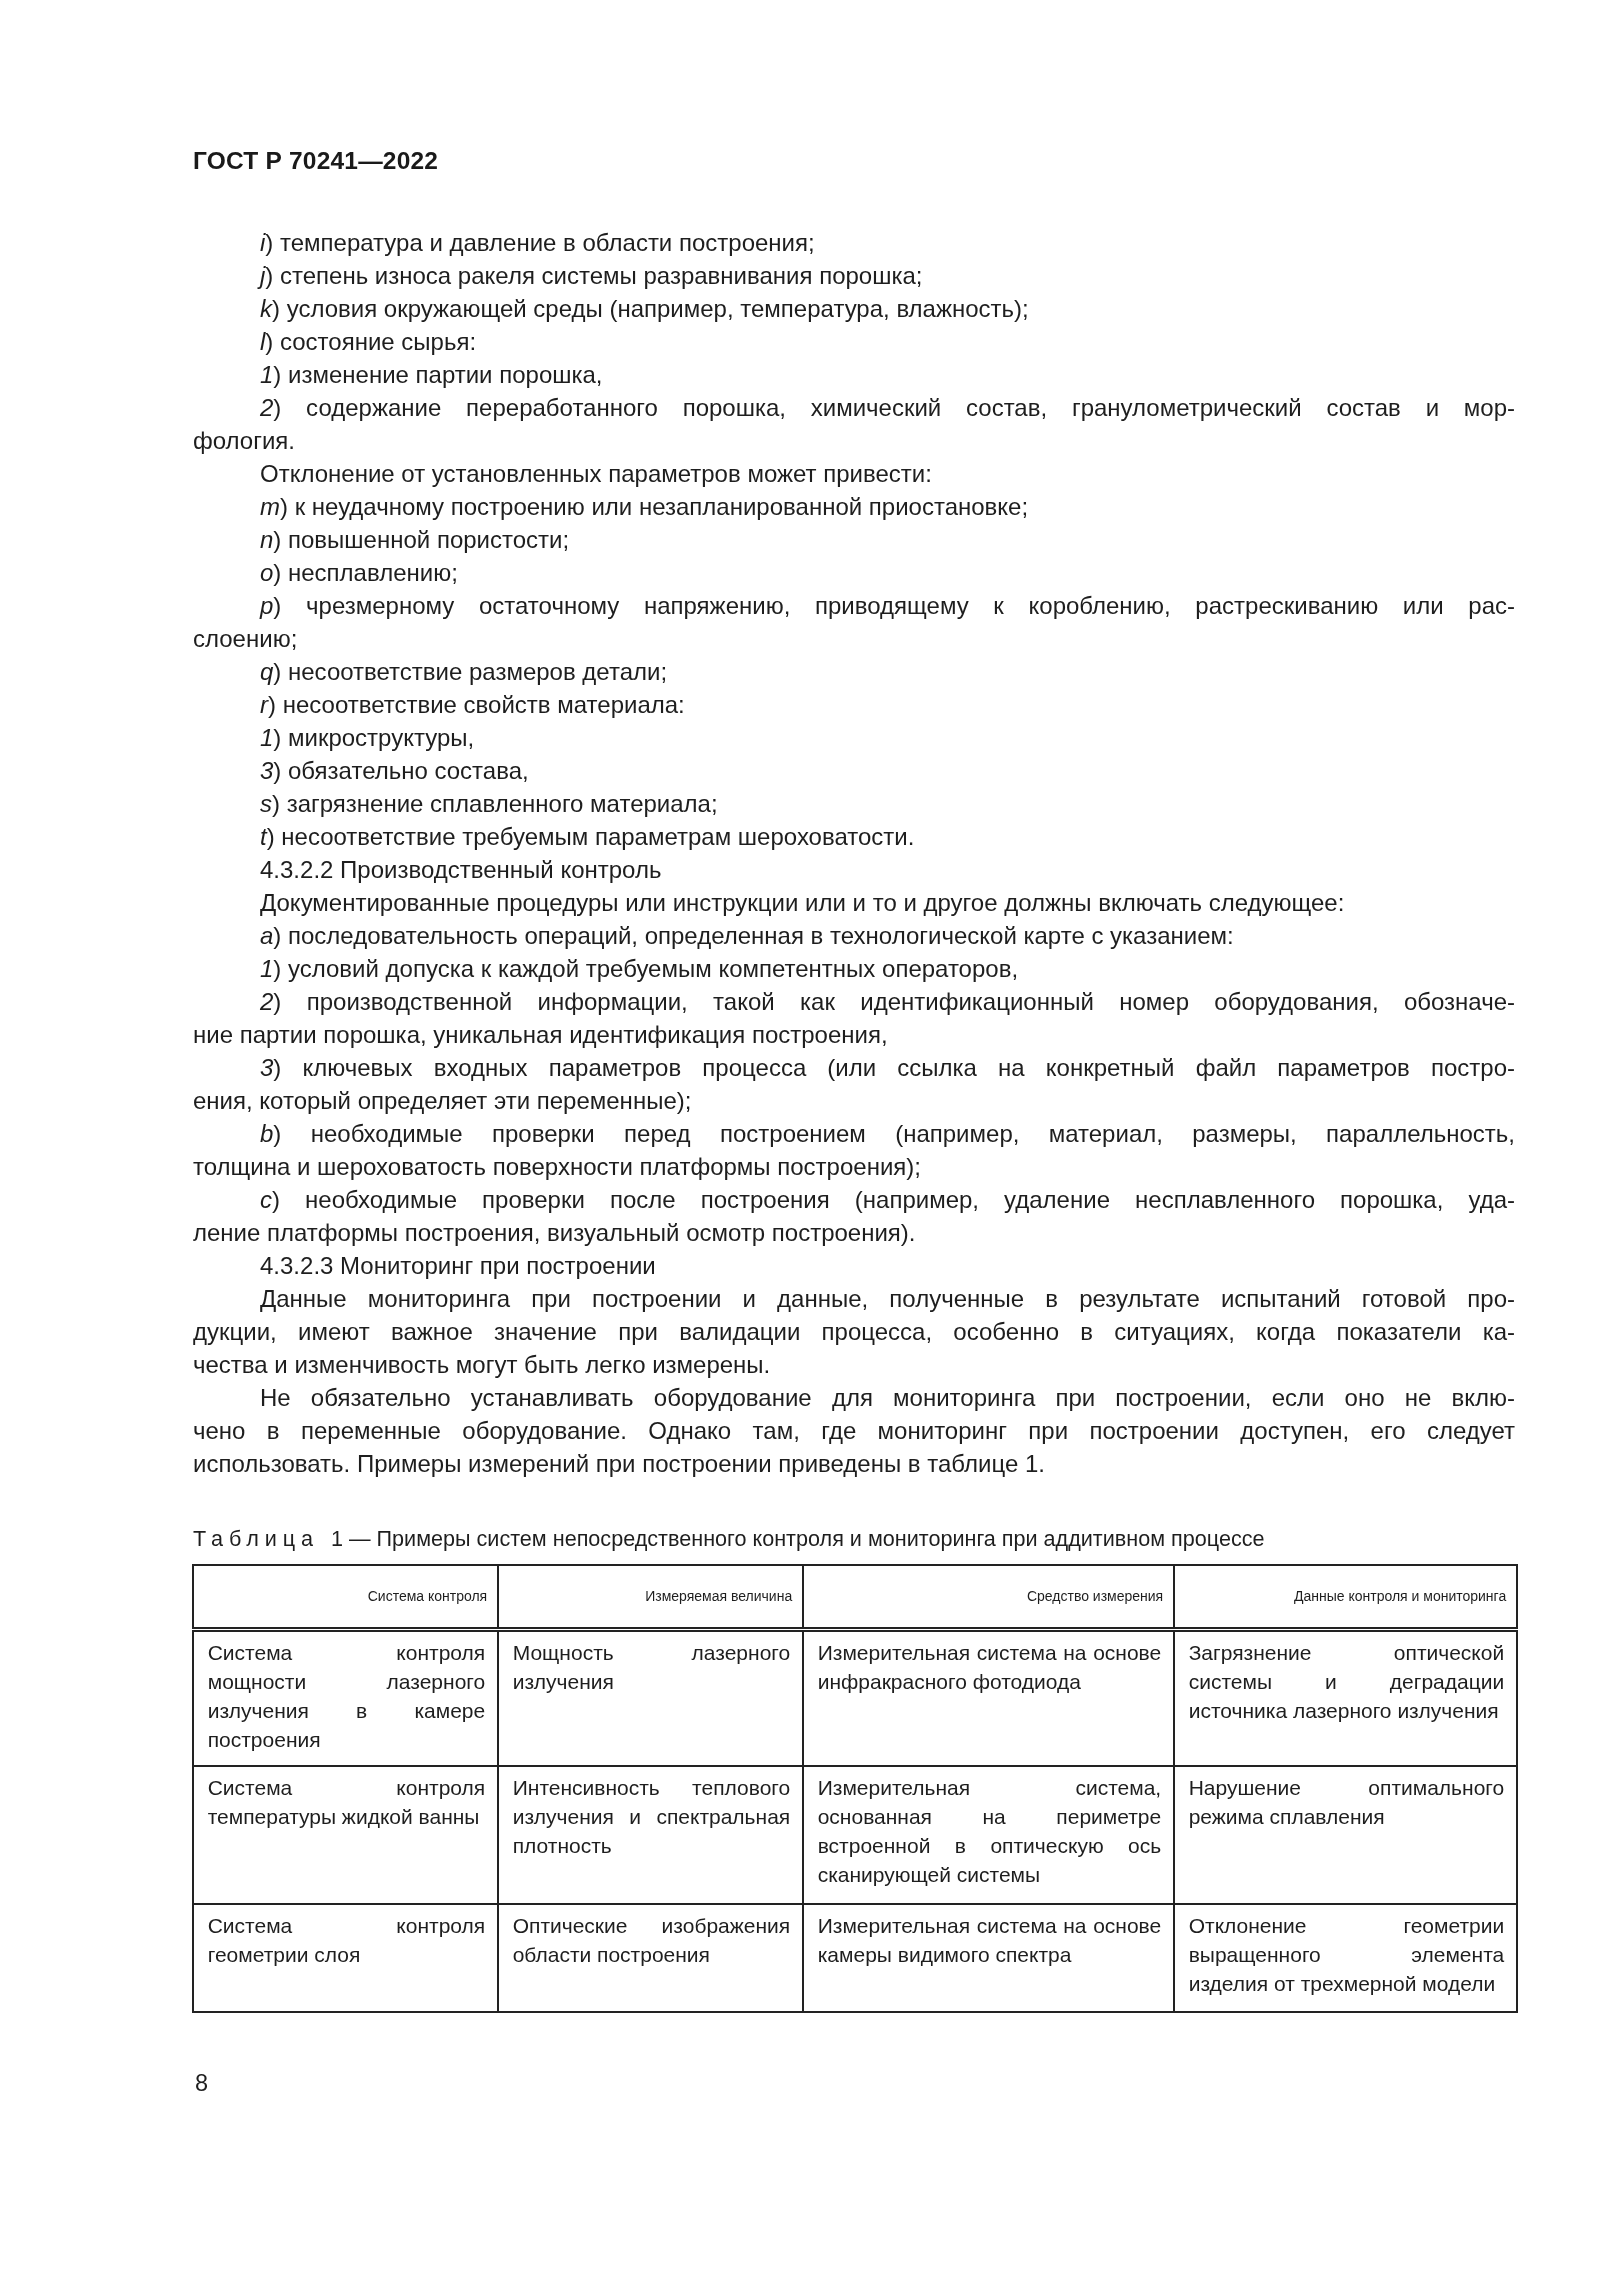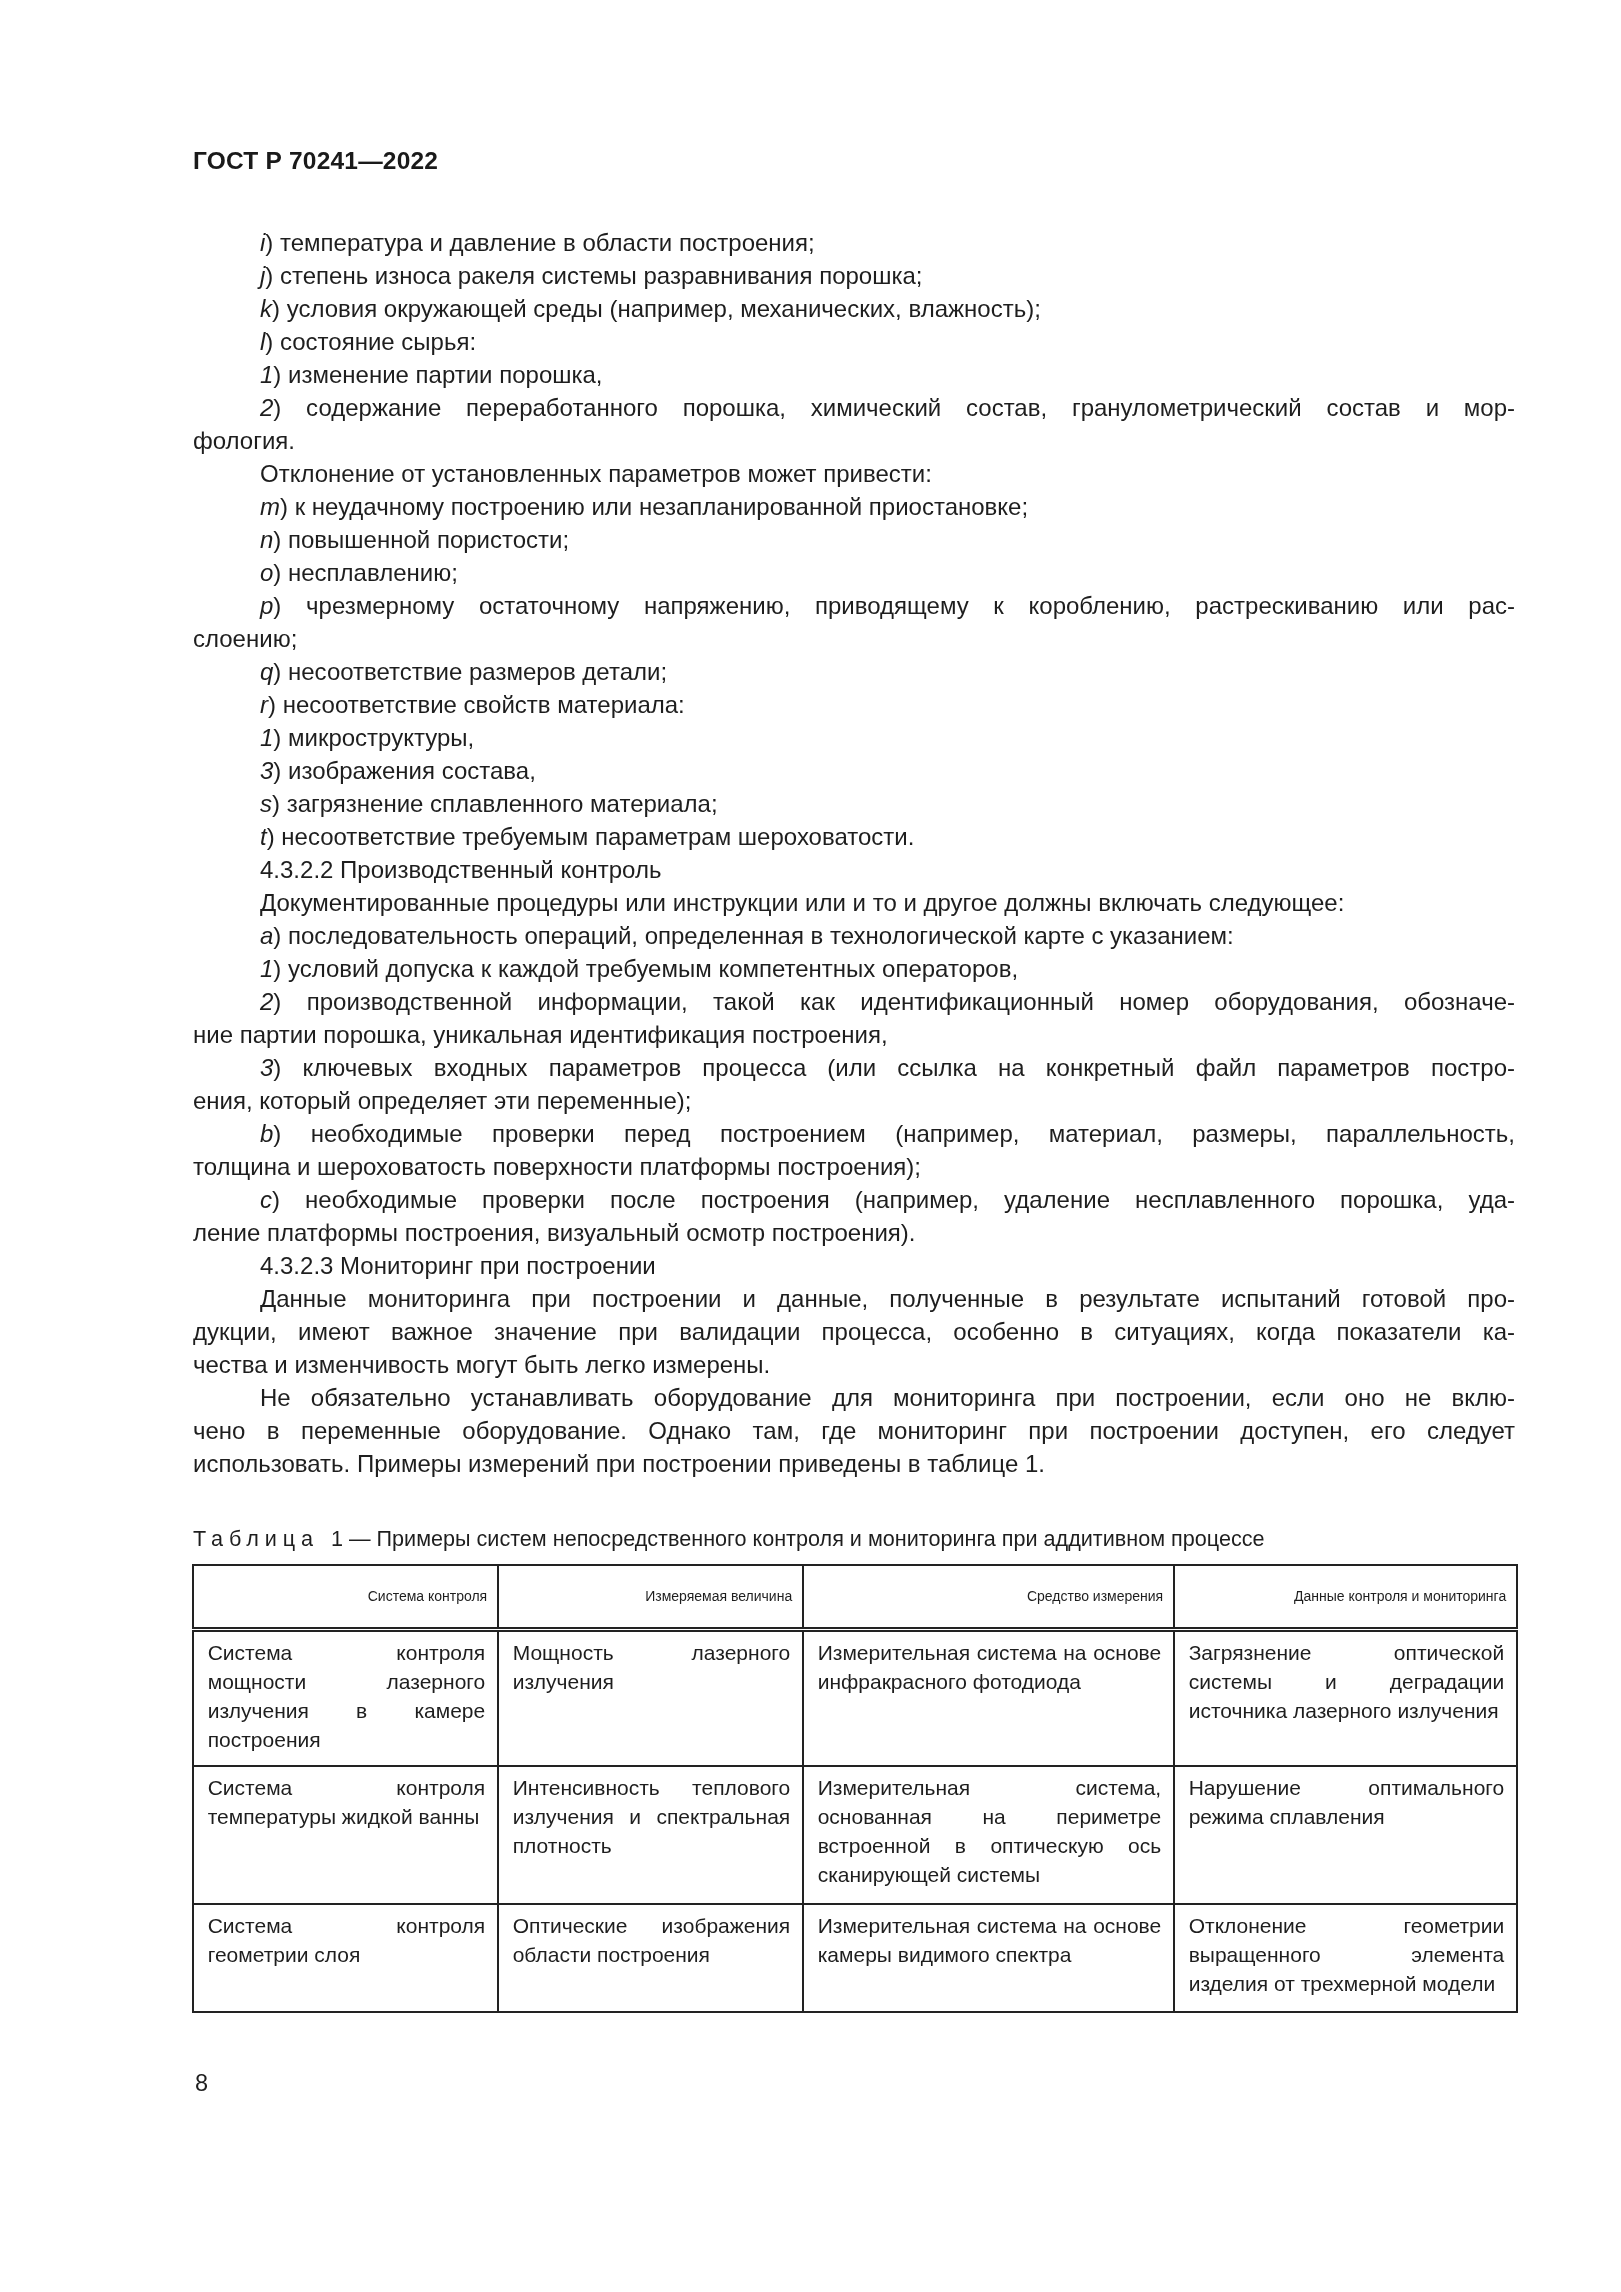--- a/index.html
+++ b/index.html
@@ -28,35 +28,35 @@
   .pgnum { position: absolute; left: 195px; top: 2070px; font-size: 23.5px; }
 </style>
 </head>
 <body>
 
 <div class="hdr">ГОСТ Р 70241—2022</div>
 
 <div class="body" id="body">
     <div class="ln ind nj"><i>i</i><span>) температура и давление в области построения;</span></div>
     <div class="ln ind nj"><i>j</i><span>) степень износа ракеля системы разравнивания порошка;</span></div>
-    <div class="ln ind nj"><i>k</i><span>) условия окружающей среды (например, механических, влажность);</span></div>
+    <div class="ln ind nj"><i>k</i><span>) условия окружающей среды (например, температура, влажность);</span></div>
     <div class="ln ind nj"><i>l</i><span>) состояние сырья:</span></div>
     <div class="ln ind nj"><i>1</i><span>) изменение партии порошка,</span></div>
     <div class="ln ind"><i>2</i><span>) содержание переработанного порошка, химический состав, гранулометрический состав и мор-</span></div>
     <div class="ln nj"><span>фология.</span></div>
     <div class="ln ind nj"><span>Отклонение от установленных параметров может привести:</span></div>
     <div class="ln ind nj"><i>m</i><span>) к неудачному построению или незапланированной приостановке;</span></div>
     <div class="ln ind nj"><i>n</i><span>) повышенной пористости;</span></div>
     <div class="ln ind nj"><i>o</i><span>) несплавлению;</span></div>
     <div class="ln ind"><i>p</i><span>) чрезмерному остаточному напряжению, приводящему к короблению, растрескиванию или рас-</span></div>
     <div class="ln nj"><span>слоению;</span></div>
     <div class="ln ind nj"><i>q</i><span>) несоответствие размеров детали;</span></div>
     <div class="ln ind nj"><i>r</i><span>) несоответствие свойств материала:</span></div>
     <div class="ln ind nj"><i>1</i><span>) микроструктуры,</span></div>
-    <div class="ln ind nj"><i>3</i><span>) изображения состава,</span></div>
+    <div class="ln ind nj"><i>3</i><span>) обязательно состава,</span></div>
     <div class="ln ind nj"><i>s</i><span>) загрязнение сплавленного материала;</span></div>
     <div class="ln ind nj"><i>t</i><span>) несоответствие требуемым параметрам шероховатости.</span></div>
     <div class="ln ind nj"><span>4.3.2.2 Производственный контроль</span></div>
     <div class="ln ind nj"><span>Документированные процедуры или инструкции или и то и другое должны включать следующее:</span></div>
     <div class="ln ind nj"><i>a</i><span>) последовательность операций, определенная в технологической карте с указанием:</span></div>
     <div class="ln ind nj"><i>1</i><span>) условий допуска к каждой требуемым компетентных операторов,</span></div>
     <div class="ln ind"><i>2</i><span>) производственной информации, такой как идентификационный номер оборудования, обозначе-</span></div>
     <div class="ln nj"><span>ние партии порошка, уникальная идентификация построения,</span></div>
     <div class="ln ind"><i>3</i><span>) ключевых входных параметров процесса (или ссылка на конкретный файл параметров постро-</span></div>
     <div class="ln nj"><span>ения, который определяет эти переменные);</span></div>

